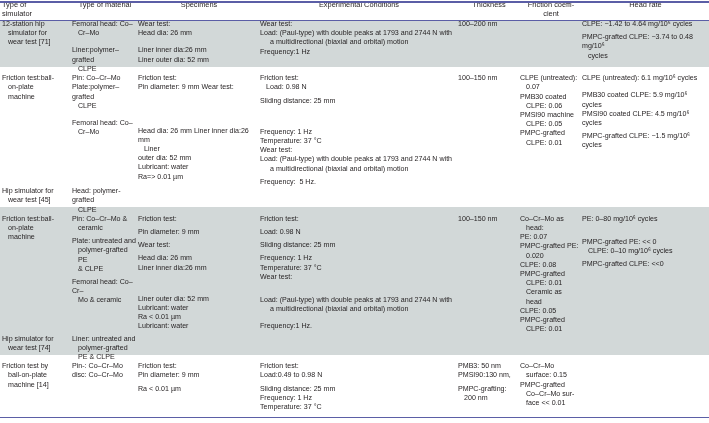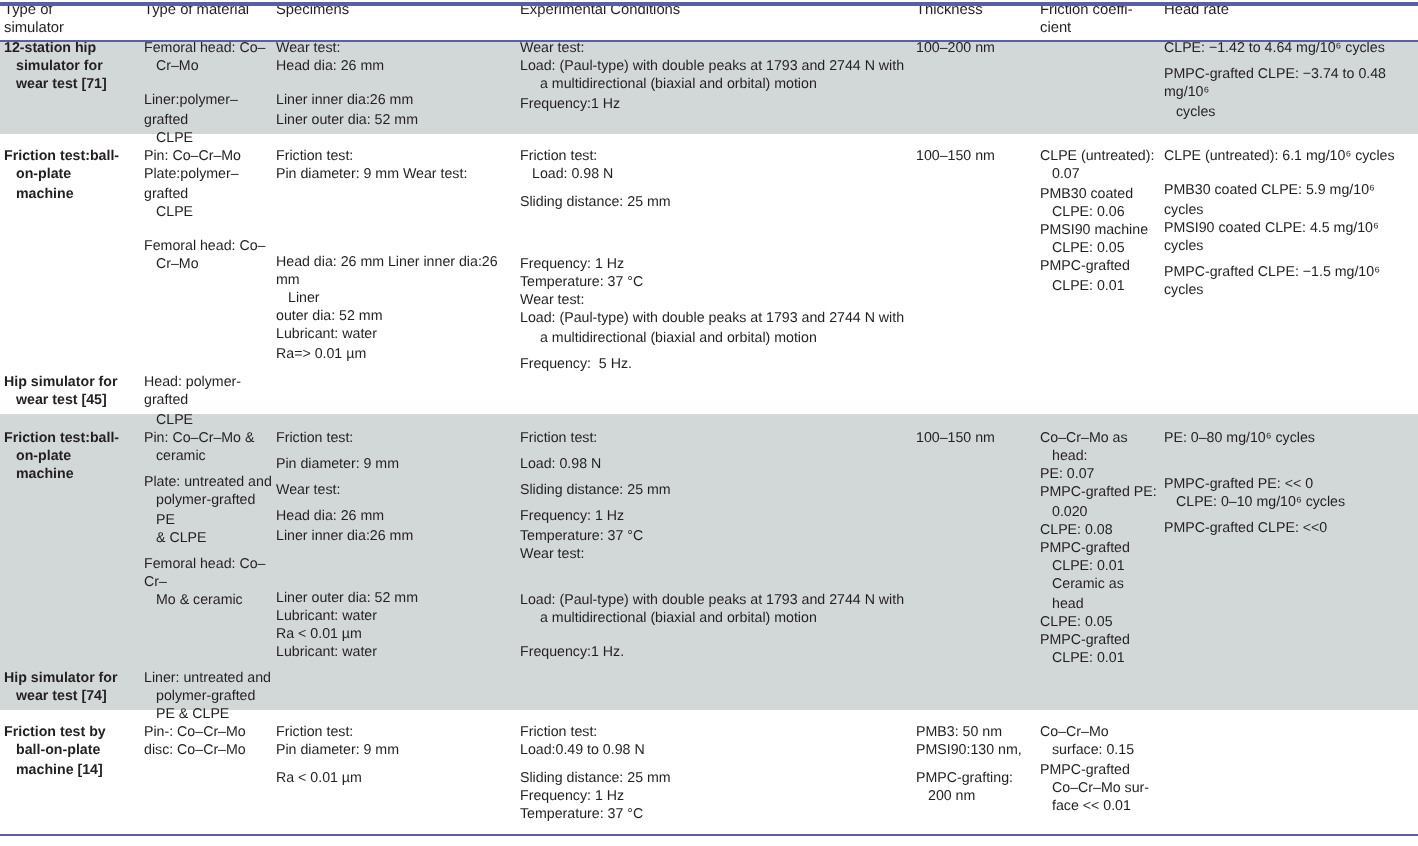--- a/index.html
+++ b/index.html
@@ -64,34 +64,34 @@
   col.c3 { width: 198px; }
   col.c4 { width: 62px; }
   col.c5 { width: 62px; }
   col.c6 { width: 127px; }
 
   
   thead th {
     font-weight: normal;
     font-size: 7.4px;
     line-height: 1.28;
-    text-align: left;
+    text-align: center;
     padding: 2px 3px 3px 3px;
     vertical-align: top;
     white-space: pre-line;
   }
   thead th.left { text-align: left; padding-left: 2px; }
   thead tr.head-row { height: 20px; }
 
   
   tbody td {
     padding: 2px 4px 2px 3px;
     font-size: 7.1px;
   }
-  tbody td.col0 { padding-left: 2px; font-weight: bold; }
+  tbody td.col0 { padding-left: 2px; }
 
   .ln {
     display: block;
     white-space: pre-wrap;
   }
   .ind  { padding-left: 6px; }
   .ind2 { padding-left: 10px; }
   .gap-s { height: 4px; }
   .gap-m { height: 8px; }
   .gap-l { height: 14px; }

